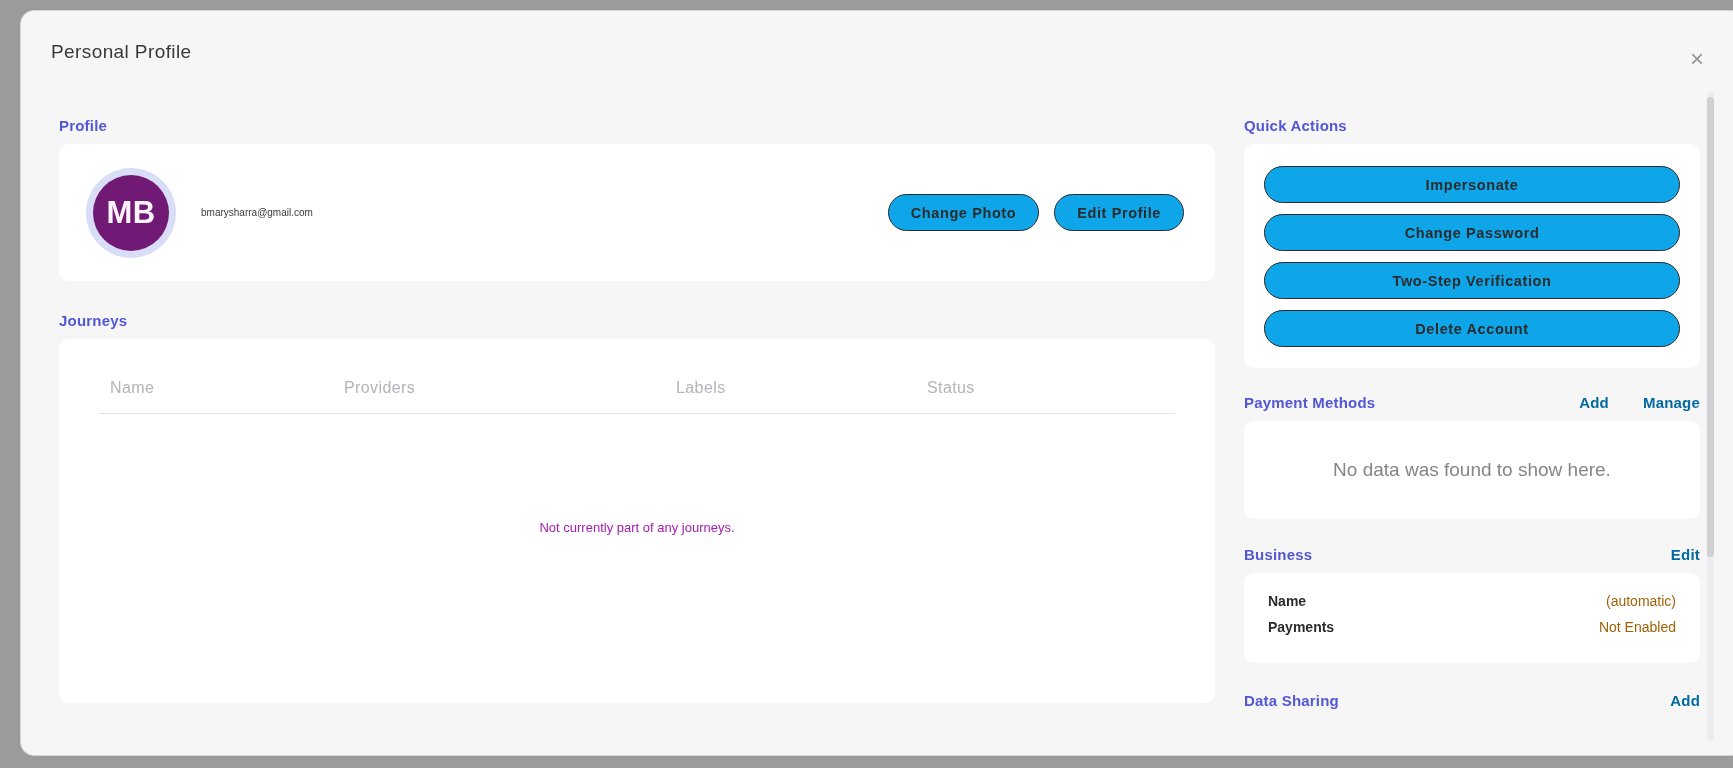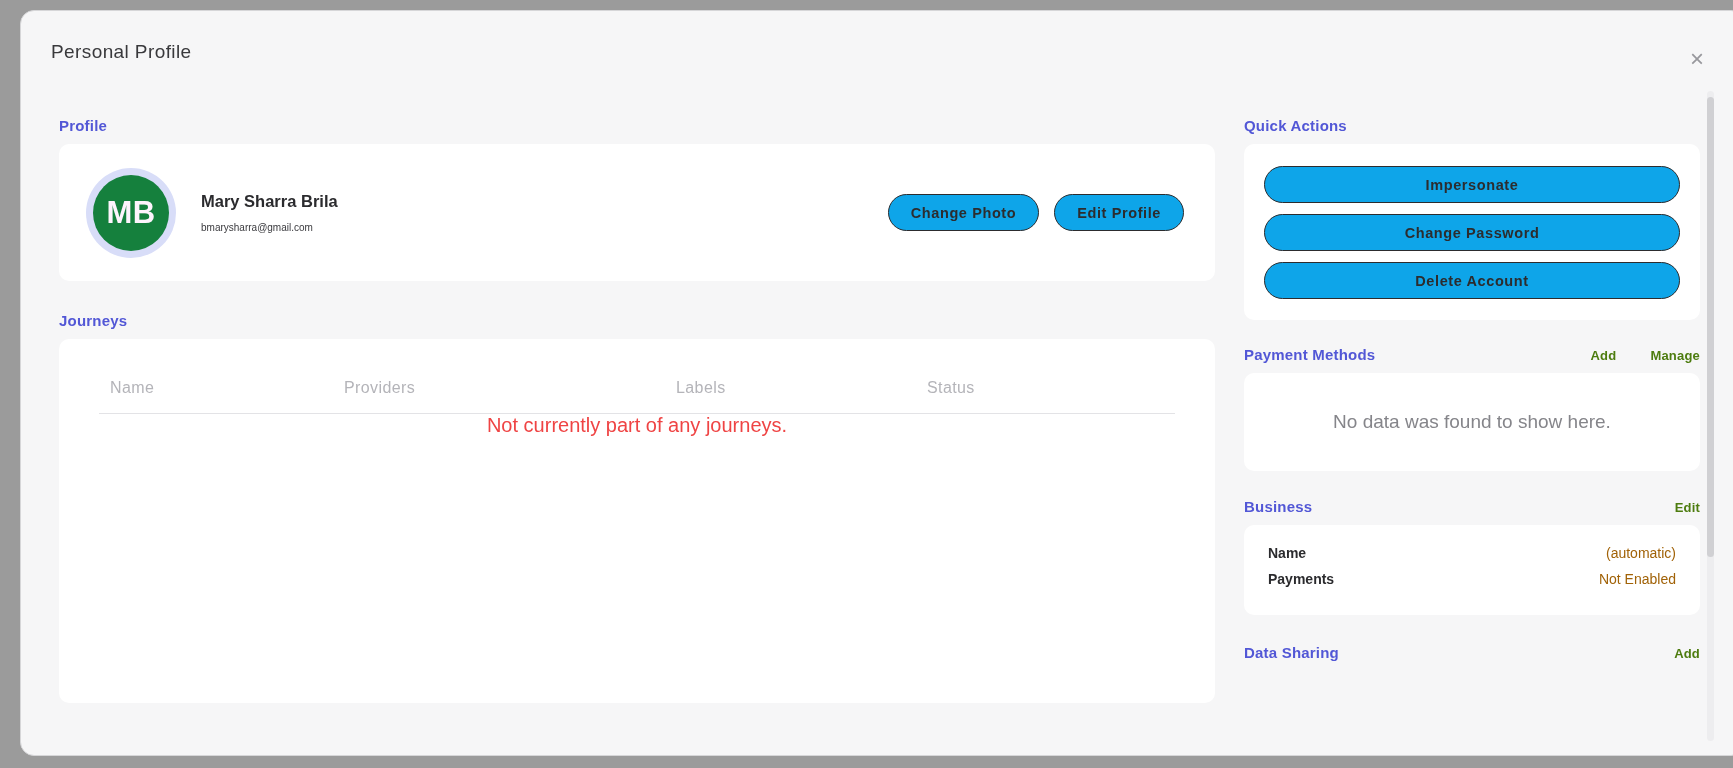--- a/index.html
+++ b/index.html
@@ -33,21 +33,21 @@
   .section-label {
     font-size:15px; font-weight:600; color:#5257d6;
     letter-spacing:0.2px;
   }
   .label-row {
     display:flex; align-items:flex-end; justify-content:space-between;
     margin-bottom:10px;
   }
   .label-links { display:flex; gap:34px; }
   .link {
-    font-size:13px; font-weight:600; color:#4d7c0f;
+    font-size:15px; font-weight:600; color:#0369a1;
     cursor:pointer; letter-spacing:0.2px;
   }
   .card {
     background:#ffffff;
     border-radius:10px;
   }
 
   
   .col-left { position:absolute; left:38px; top:106px; width:1156px; }
   .profile-card {
@@ -56,21 +56,21 @@
     padding:0 31px 0 27px;
   }
   .avatar-ring {
     width:90px; height:90px; border-radius:50%;
     background:#d8ddf8;
     display:flex; align-items:center; justify-content:center;
     flex:0 0 auto;
   }
   .avatar-inner {
     width:76px; height:76px; border-radius:50%;
-    background:#15803d;
+    background:#701a75;
     display:flex; align-items:center; justify-content:center;
     color:#fef4fd; font-size:31px; font-weight:700; letter-spacing:0.5px;
   }
   .person-info { margin-left:25px; flex:1 1 auto; }
   .person-name { font-size:16.5px; font-weight:700; color:#2b2b2e; margin-bottom:11px; }
   .person-email { font-size:10px; color:#3a3a3e; }
   .profile-actions { display:flex; gap:15px; }
   .pill-btn {
     background:#0ea5e9;
     border:1.5px solid #2c2c2e;
@@ -88,22 +88,22 @@
   .journeys-header {
     display:grid;
     grid-template-columns:234px 332px 251px auto;
     padding:0 0 16px 11px;
     border-bottom:1px solid #e3e3e6;
   }
   .col-head {
     font-size:16px; color:#b4b4b9; font-weight:500; letter-spacing:0.4px;
   }
   .empty-journeys {
-    text-align:center; 
-    font-size:20px; color:#ef4444;
+    text-align:center; margin-top:106px;
+    font-size:13px; color:#a21caf;
   }
 
   
   .col-right { position:absolute; left:1223px; top:106px; width:456px; }
   .qa-card { padding:22px 20px 10px; margin-bottom:26px; }
   .qa-btn { width:100%; margin-bottom:11px; }
   .payment-card {
     height:98px; margin-bottom:27px;
     display:flex; align-items:center; justify-content:center;
     font-size:19px; color:#85858a;
@@ -138,21 +138,20 @@
 
     <div class="label-row">
       <span class="section-label">Profile</span>
     </div>
 
     <div class="card profile-card">
       <div class="avatar-ring">
         <div class="avatar-inner">MB</div>
       </div>
       <div class="person-info">
-        <div class="person-name">Mary Sharra Brila</div>
         <div class="person-email">bmarysharra@gmail.com</div>
       </div>
       <div class="profile-actions">
         <button class="pill-btn">Change Photo</button>
         <button class="pill-btn">Edit Profile</button>
       </div>
     </div>
 
     <div class="label-row">
       <span class="section-label">Journeys</span>
@@ -174,20 +173,21 @@
 
   <div class="col-right">
 
     <div class="label-row">
       <span class="section-label">Quick Actions</span>
     </div>
 
     <div class="card qa-card">
       <button class="pill-btn qa-btn">Impersonate</button>
       <button class="pill-btn qa-btn">Change Password</button>
+      <button class="pill-btn qa-btn">Two-Step Verification</button>
       <button class="pill-btn qa-btn">Delete Account</button>
     </div>
 
     <div class="label-row">
       <span class="section-label">Payment Methods</span>
       <span class="label-links">
         <span class="link">Add</span>
         <span class="link">Manage</span>
       </span>
     </div>

